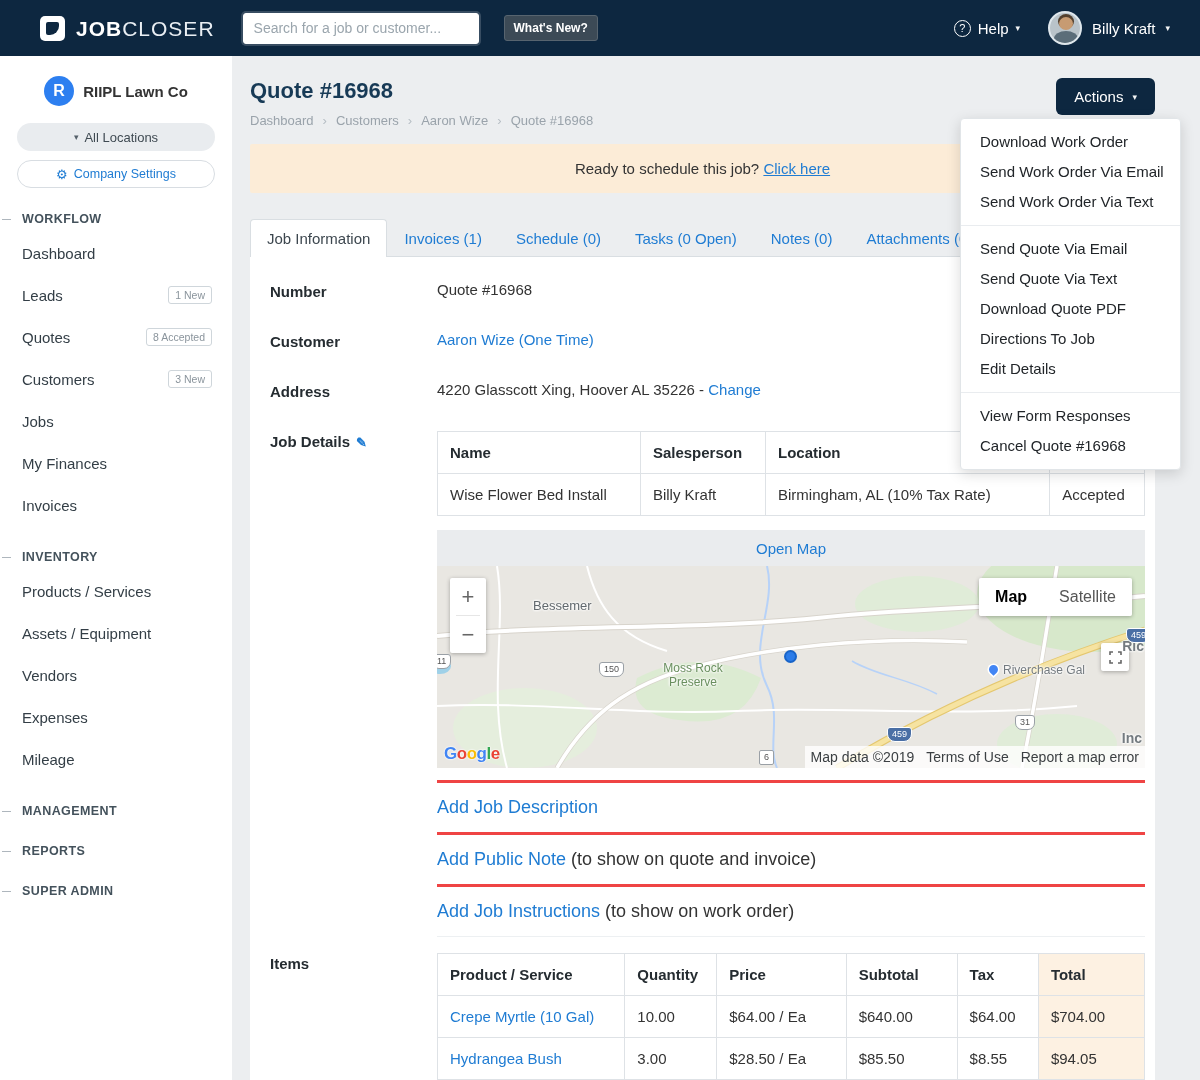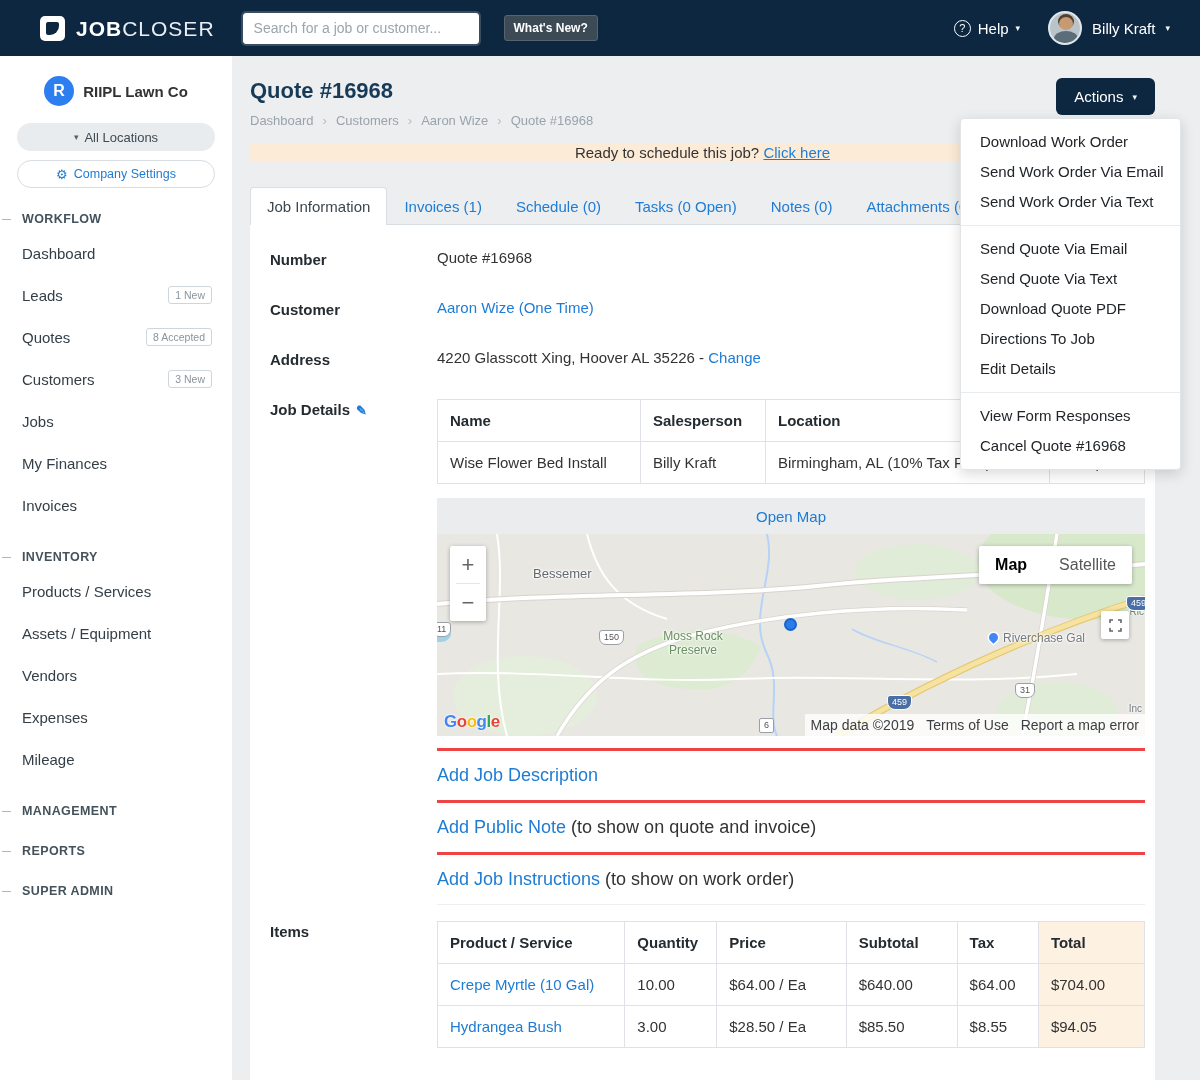--- a/index.html
+++ b/index.html
@@ -68,21 +68,21 @@
   
   .main { position:absolute; top:56px; left:232px; width:968px; padding:22px 45px 0 18px; }
   .page-head { display:flex; align-items:flex-start; justify-content:space-between; }
   .page-title { font-size:22px; font-weight:bold; color:#173a56; }
   .breadcrumb { margin-top:9px; font-size:13px; color:#9aa3ab; display:flex; gap:9px; align-items:center; }
   .crumb { color:#9aa3ab; }
   .crumb-sep { color:#b6bec4; }
   .crumb-sep::after { content:"›"; }
   .actions-btn { background:#0d2740; color:#fff; font-size:15px; padding:10px 18px; border-radius:6px;
                  border:none; cursor:pointer; display:flex; align-items:center; gap:9px; font-family:inherit;text-align:right; }
-  .banner { margin-top:16px; background:#fcecd7; text-align:center; font-size:15px;
+  .banner { margin-top:16px; background:#fcecd7; padding:16px; text-align:center; font-size:15px;
             color:#333; border-radius:2px; }
   .banner a { color:#1f7cd3; text-decoration:underline; }
   .tabs { margin-top:26px; display:flex; border-bottom:1px solid #d9dee2; }
   .tab { padding:10px 16px; font-size:15px; color:#1f7cd3; cursor:pointer;
          border:1px solid transparent; border-bottom:none; margin-bottom:-1px; }
   .tab.active { background:#fff; color:#3d474f; border-color:#d9dee2; border-radius:4px 4px 0 0; }
   .card { background:#fff; padding:24px 10px 40px 20px; min-height:830px; }
   .field-row { display:flex; margin-bottom:31px; }
   .field-row.tight { margin-bottom:16px; }
   .field-label { width:167px; min-width:167px; font-size:15px; font-weight:bold; color:#252c31; padding-top:2px; }
@@ -119,21 +119,21 @@
   .maptype-btn.active { font-weight:bold; color:#000; }
   .fs-btn { position:absolute; right:16px; top:77px; width:28px; height:28px; background:#fff;
             box-shadow:0 1px 4px rgba(0,0,0,.3); border-radius:2px; display:flex; align-items:center;
             justify-content:center; cursor:pointer; }
   .map-dot { position:absolute; left:347px; top:84px; width:13px; height:13px; border-radius:50%;
              background:#2b7ce9; border:2px solid #1864c8; }
   .map-label { position:absolute; font-size:13px; color:#62696e;
                text-shadow:0 0 3px #fff,0 0 3px #fff,0 0 3px #fff; }
   .map-label.park { color:#6a8f5f; font-size:12px; text-align:center; line-height:14px; width:80px; }
   .map-label.poi { color:#747b80; font-size:12px; }
-  .map-label.frag { font-size:10px; }
+  .map-label.frag { font-size:14px;font-weight:bold; }
   .poi-pin { position:absolute; left:552px; top:99px; width:9px; height:9px; background:#4285f4;
              border-radius:50% 50% 50% 0; transform:rotate(-45deg);
              box-shadow:0 0 0 1.5px #fff; }
   .shield { position:absolute; font-size:9px; line-height:1; padding:2px 4px; white-space:nowrap; }
   .shield-us { background:#fff; border:1px solid #9aa0a6; color:#555;
                border-radius:3px 3px 7px 7px; }
   .shield-i { background:#4a6fa5; border:1px solid #fff; color:#fff;
               border-radius:3px 3px 8px 8px; }
   .shield-sq { background:#fff; border:1px solid #9aa0a6; color:#555; border-radius:2px; }
   .glogo { position:absolute; left:7px; bottom:4px; font-size:17px; font-weight:bold;

